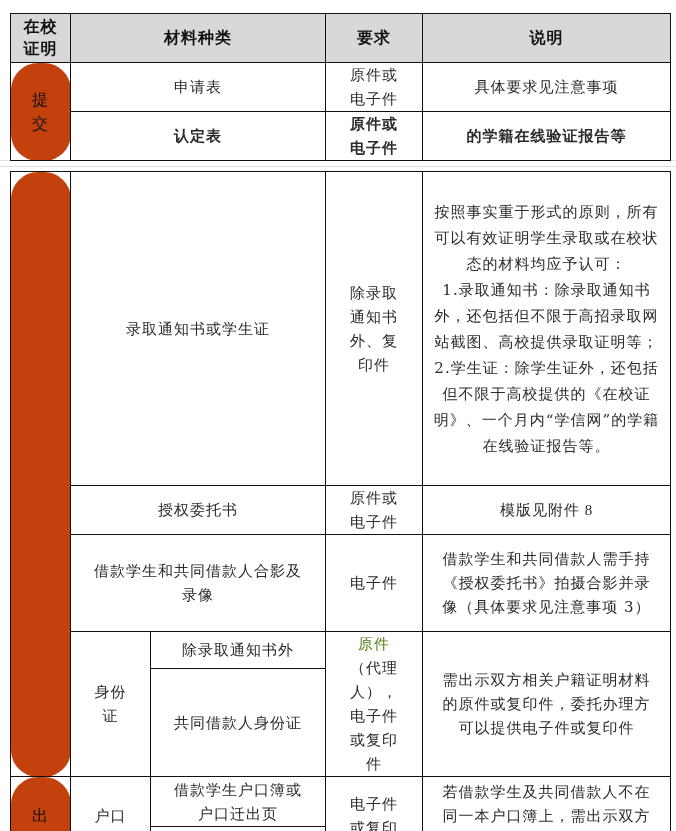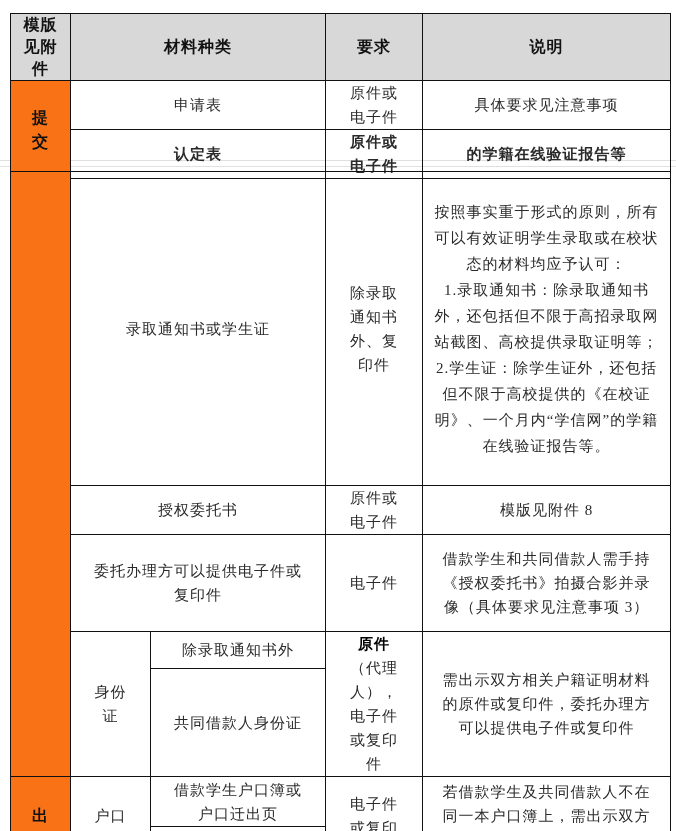--- a/index.html
+++ b/index.html
@@ -2,42 +2,42 @@
 <html><head>
 <meta charset="utf-8">
 <style>
   html, body { margin: 0; padding: 0; background: #ffffff; }
   body { width: 676px; height: 831px; position: relative; overflow: hidden;
          font-family: "DejaVu Serif", "Liberation Serif", serif; color: #222; }
   .tbl { position: absolute; border-collapse: collapse; table-layout: fixed; }
   .tbl td { border: 1.5px solid #111; padding: 0 18px; font-size: 15px; line-height: 24px;
             text-align: center; vertical-align: middle; color: #2a2a2a; letter-spacing: 1px; }
   .hdr td { background: #d8d8d8; font-weight: bold; color: #111; font-family: "DejaVu Sans", sans-serif; font-size: 16px; }
-  .grey { background: #f97316; font-weight: bold; color: #111 !important; font-family: "DejaVu Sans", sans-serif; font-size: 16px !important; }
-  .left { text-align: left; font-family: Liberation Serif, serif; }
+  .grey { background: #c2410c; font-weight: normal; color: #111 !important; font-family: "DejaVu Sans", sans-serif; font-size: 16px !important; border-radius: 27px; }
+  .left { text-align: left; }
   .req { line-height: 24px !important; }
-  .bold { font-weight: bold; color: #000000; }
+  .bold { font-weight: normal; color: #4d7c0f; }
   .gap-line { position: absolute; left: 0; width: 676px; height: 1px; background: #e0e0e0; }
 </style>
 </head>
 <body>
 
 <div class="gap-line" style="top:160px;"></div>
 <div class="gap-line" style="top:166px;"></div>
 
 <table class="tbl" style="left:10px; top:13px; width:660px; height:145px;">
   <colgroup>
     <col style="width:60px">
       <col style="width:255px">
       <col style="width:97px">
       <col style="width:248px">
   </colgroup>
   <tbody>
       <tr class="hdr" style="height:49px;">
-    <td style="line-height:22px;padding:0 8px;">模版见附件</td>
+    <td style="line-height:22px;padding:0 8px;">在校证明</td>
     <td>材料种类</td>
     <td>要求</td>
     <td>说明</td>
   </tr>
   <tr style="height:48px;">
     <td rowspan="2" class="grey">提交</td>
     <td>申请表</td>
     <td>原件或电子件</td>
     <td>具体要求见注意事项</td>
   </tr>
@@ -68,21 +68,21 @@
 2.学生证：除学生证外，还包括但不限于高校提供的《在校证明》、一个月内“学信网”的学籍在线验证报告等。</td>
   </tr>
 
   <tr style="height:48px;font-family:Liberation Serif, serif;">
     <td colspan="2">授权委托书</td>
     <td>原件或电子件</td>
     <td>模版见附件 8</td>
   </tr>
 
   <tr style="height:97px;">
-    <td colspan="2">委托办理方可以提供电子件或复印件</td>
+    <td colspan="2">借款学生和共同借款人合影及录像</td>
     <td>电子件</td>
     <td class="left">借款学生和共同借款人需手持《授权委托书》拍摄合影并录像（具体要求见注意事项 3）</td>
   </tr>
 
   <tr style="height:24px;">
     <td rowspan="2">身份证</td>
     <td>除录取通知书外</td>
     <td rowspan="2" class="req">
       <span class="bold">原件</span><span>（代理人），电子件或复印件</span>
     </td>

